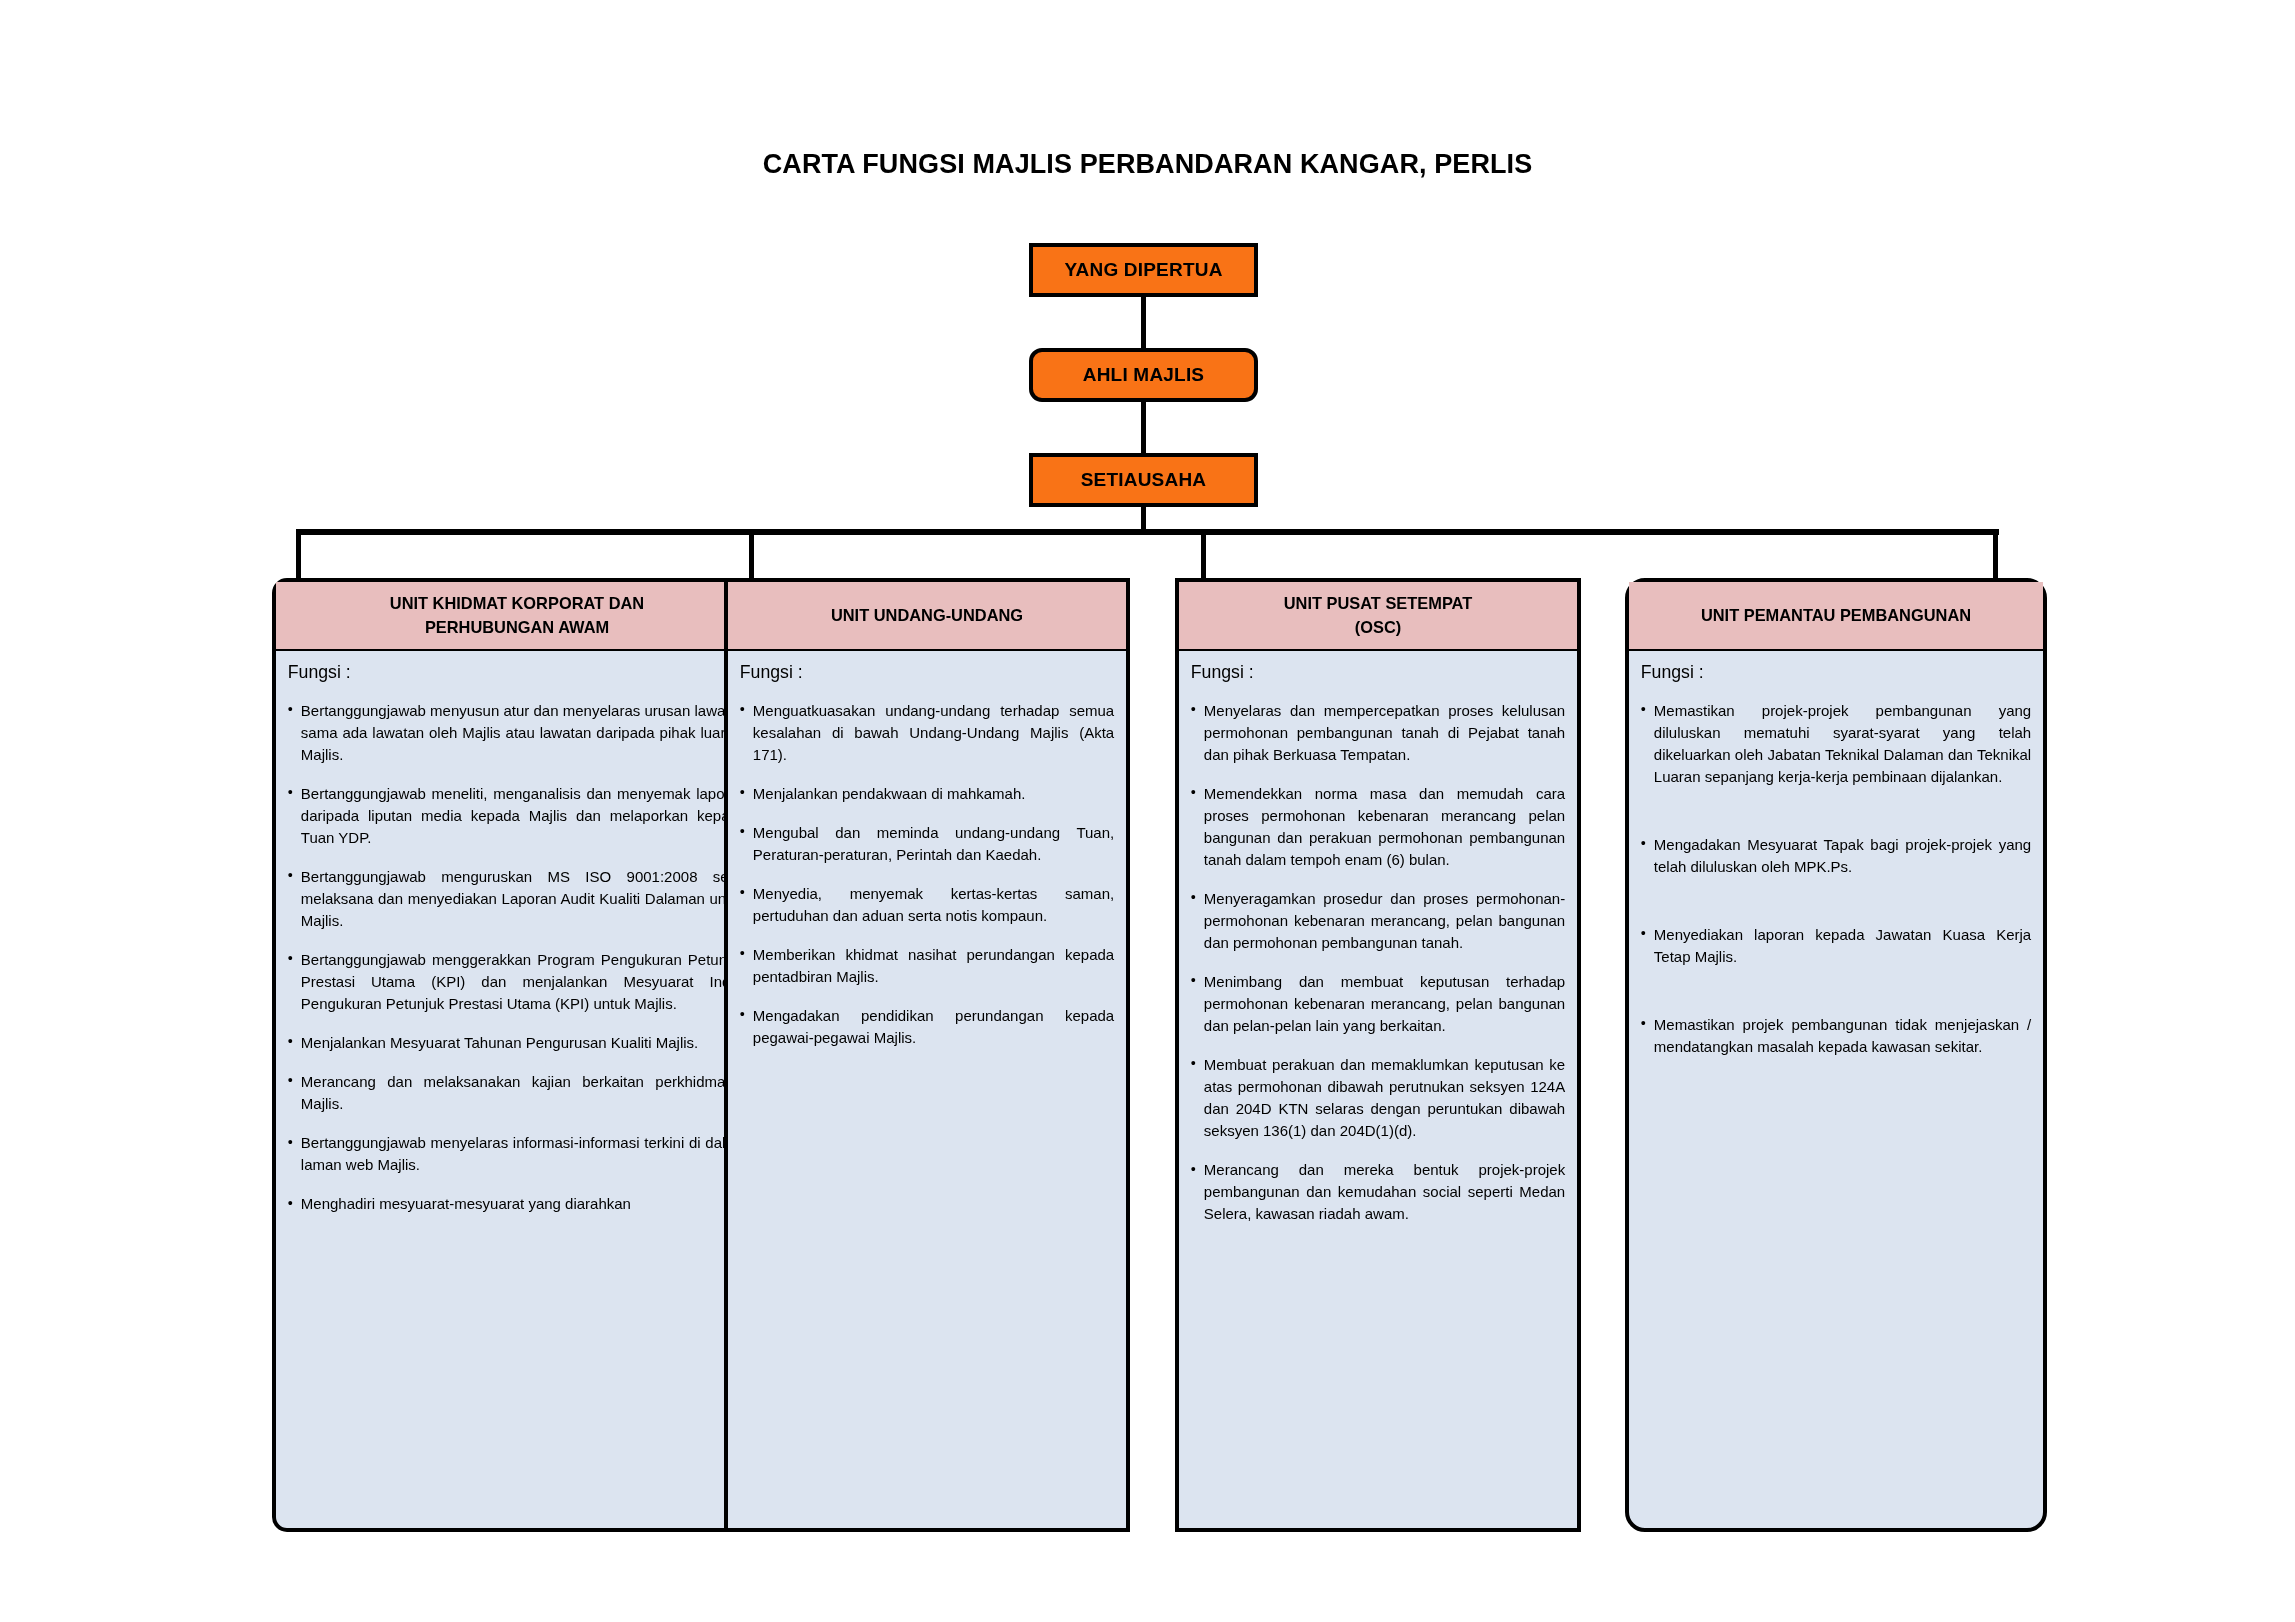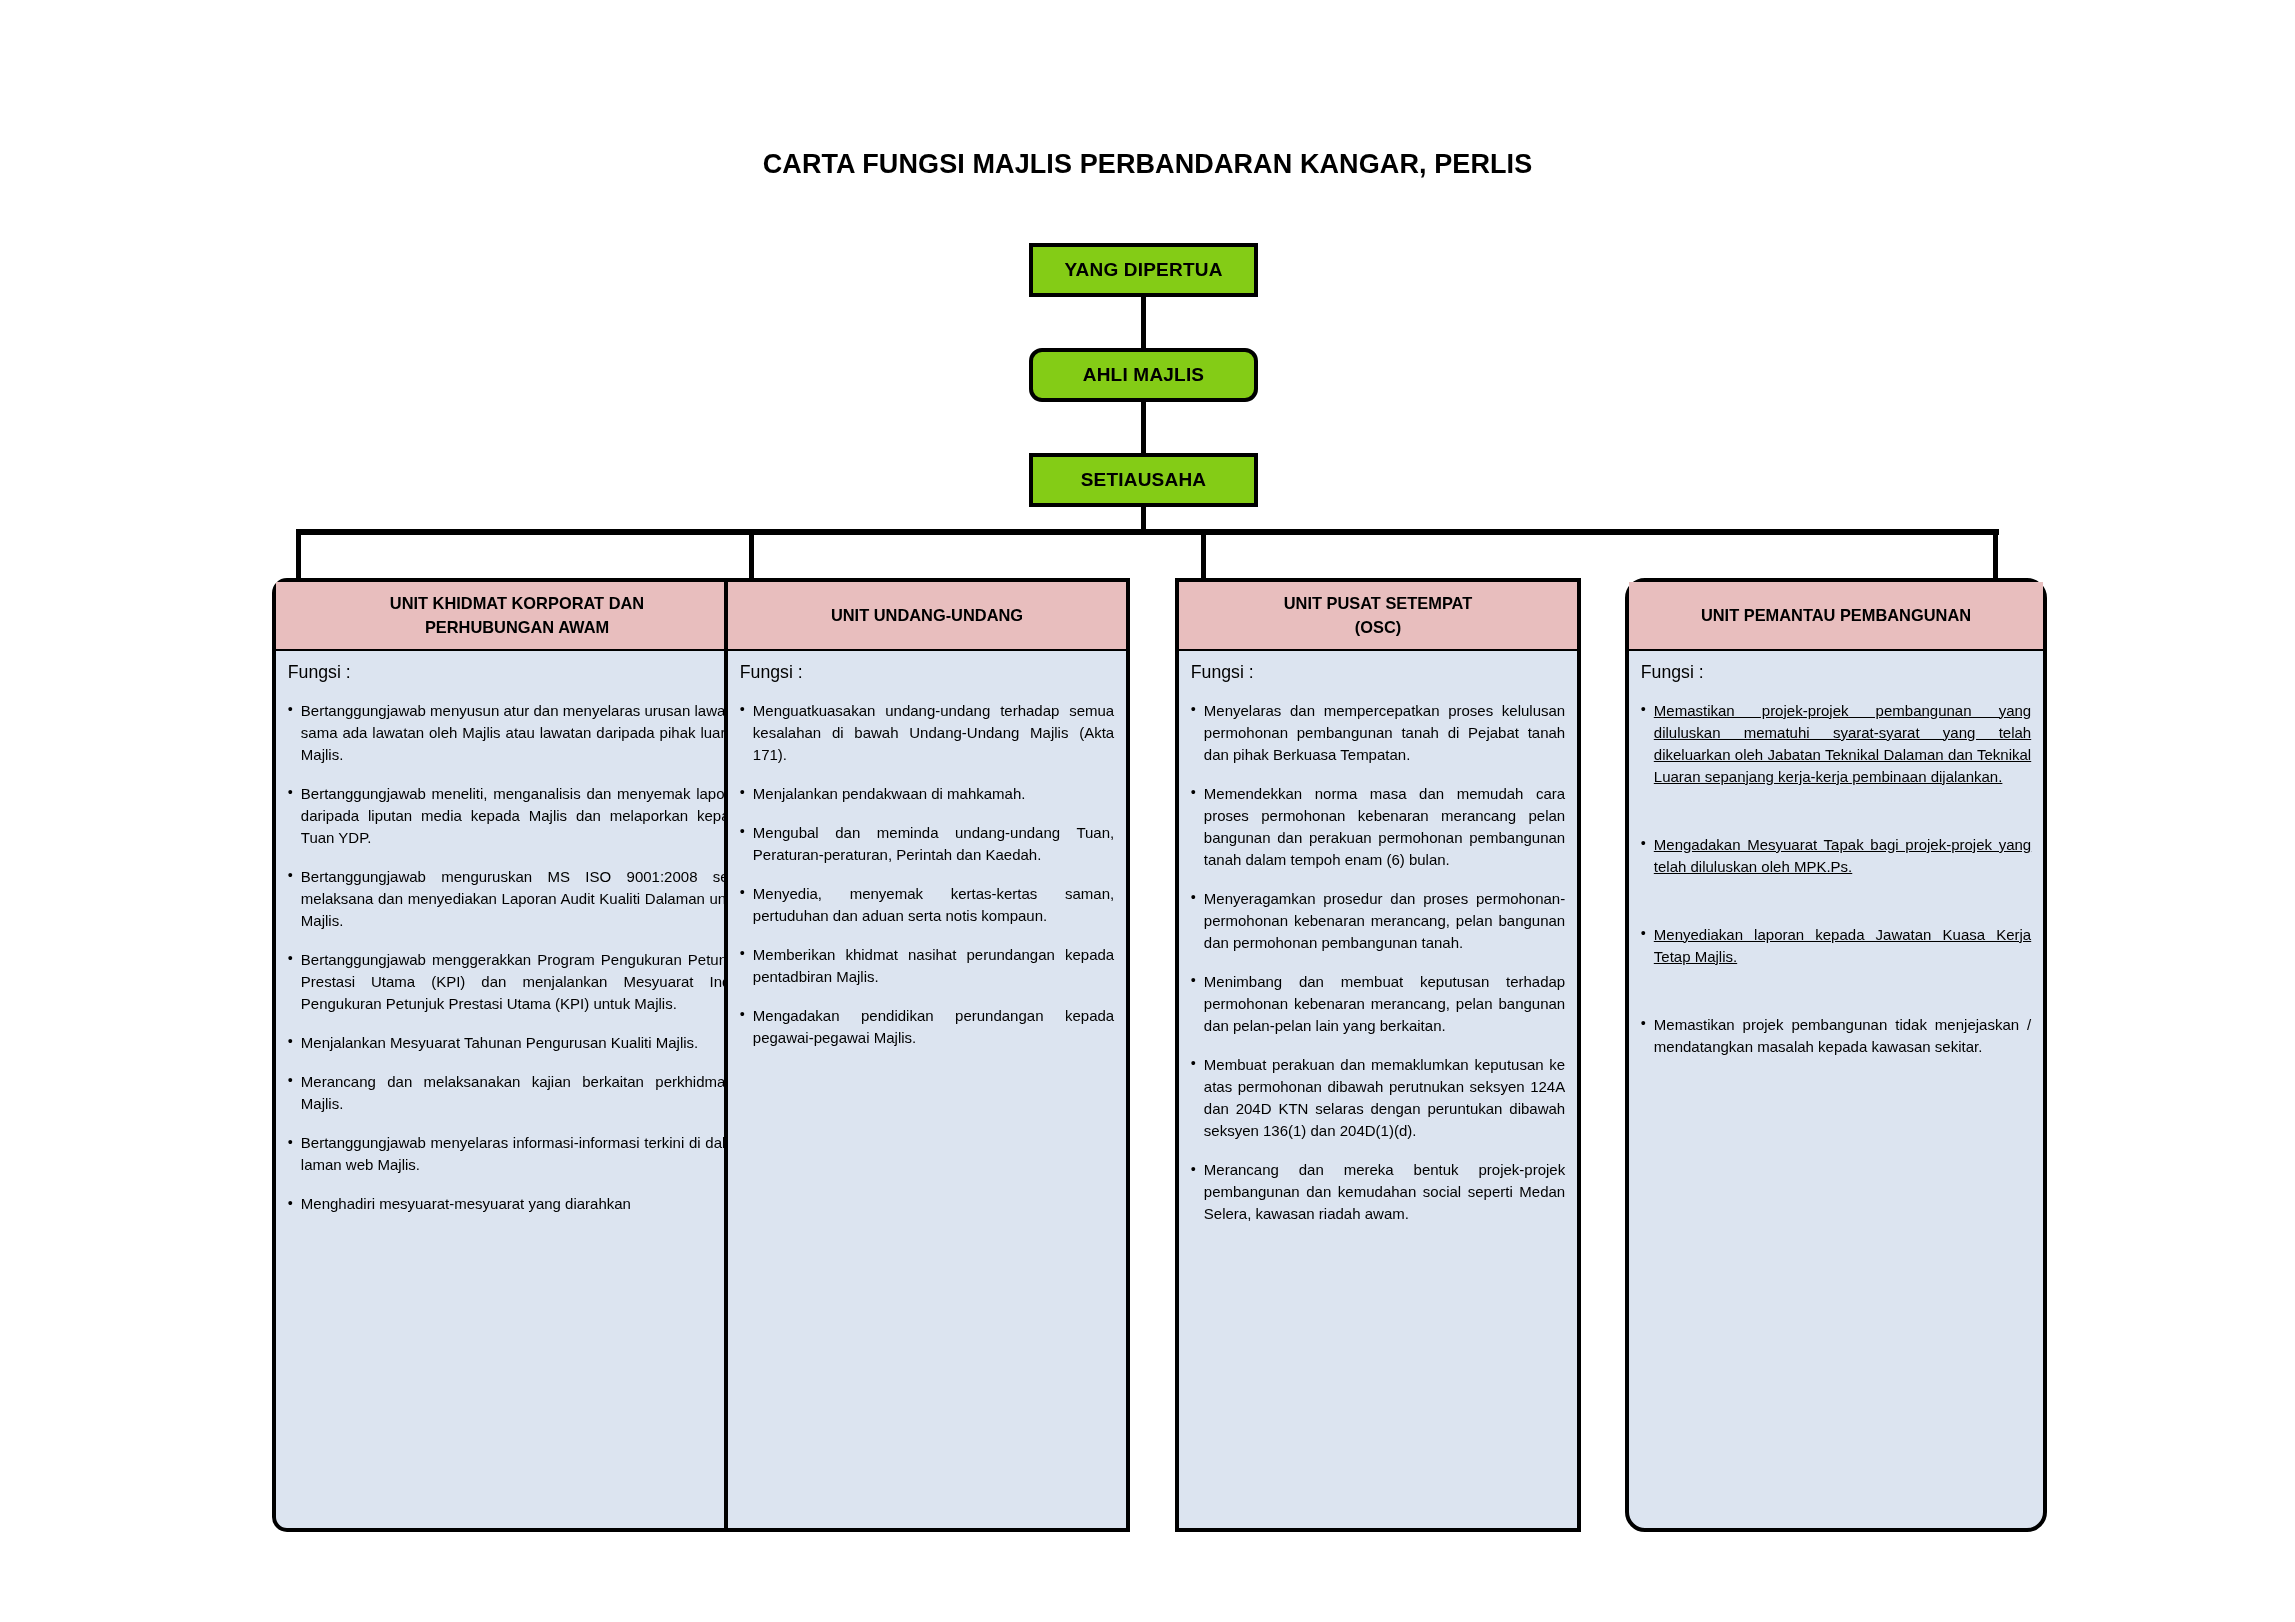--- a/index.html
+++ b/index.html
@@ -24,21 +24,21 @@
     text-align: center;
     font-size: 27px;
     font-weight: bold;
     letter-spacing: 0.1px;
     color: #000000;
   }
 
   
   .top-box {
     position: absolute;
-    background: #84cc16;
+    background: #f97316;
     border: 4.6px solid #000000;
     box-sizing: border-box;
     display: flex;
     align-items: center;
     justify-content: center;
     font-size: 19px;
     font-weight: bold;
     color: #000000;
     letter-spacing: 0.2px;
   }
@@ -128,21 +128,21 @@
   ul.fn-list li::before {
     content: "\2022";
     position: absolute;
     left: 0;
     top: -0.7px;
     font-size: 14.4px;
   }
   ul.fn-list li.indent-first {
     padding-left: 13px;
   }
-  ul.fn-list li.gap-lg { margin-bottom: 46px; text-decoration: underline; }
+  ul.fn-list li.gap-lg { margin-bottom: 46px; }
 </style>
 </head>
 <body>
 
 <div id="chart-title">CARTA FUNGSI MAJLIS PERBANDARAN KANGAR, PERLIS</div>
 
 <div class="top-box" id="box-yang-dipertua">
   <span>YANG DIPERTUA</span>
 </div>
 <div class="conn" id="conn-ydp-ahli"></div>

